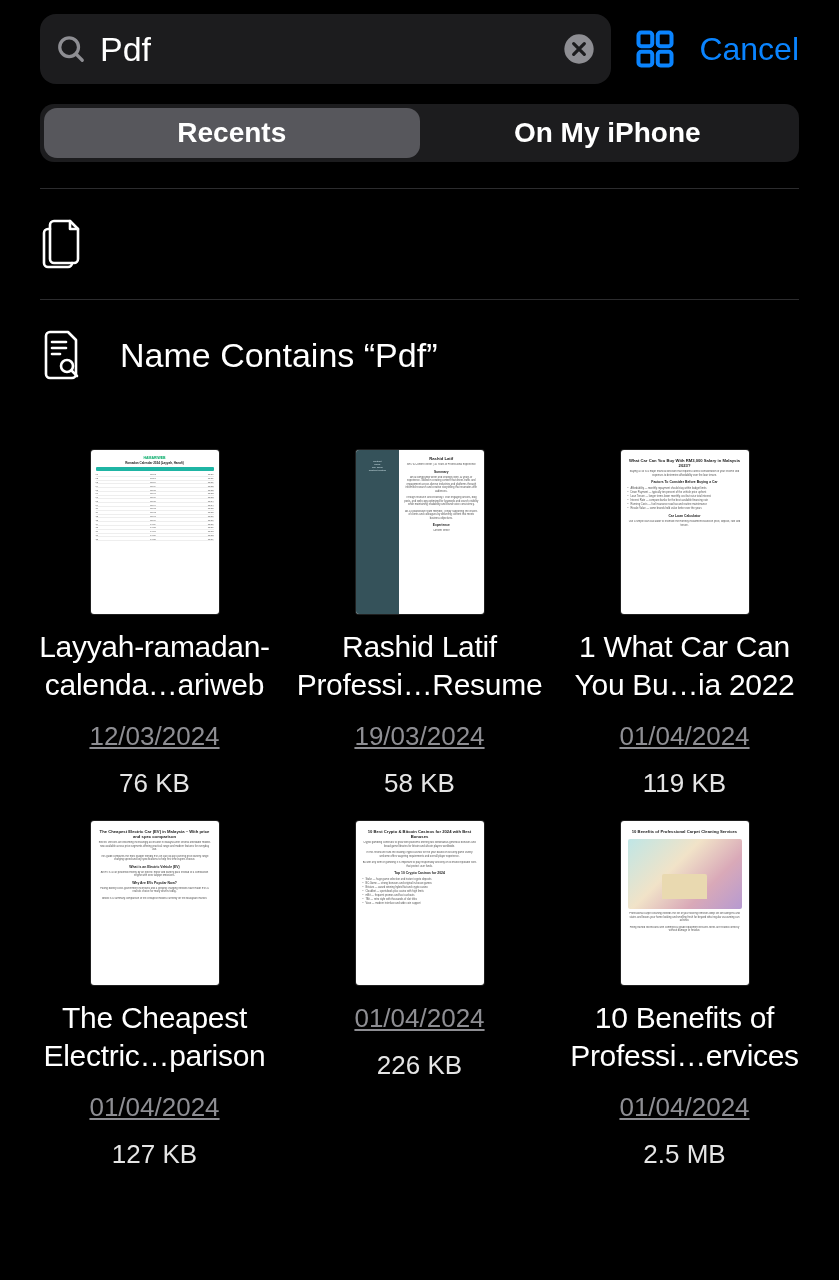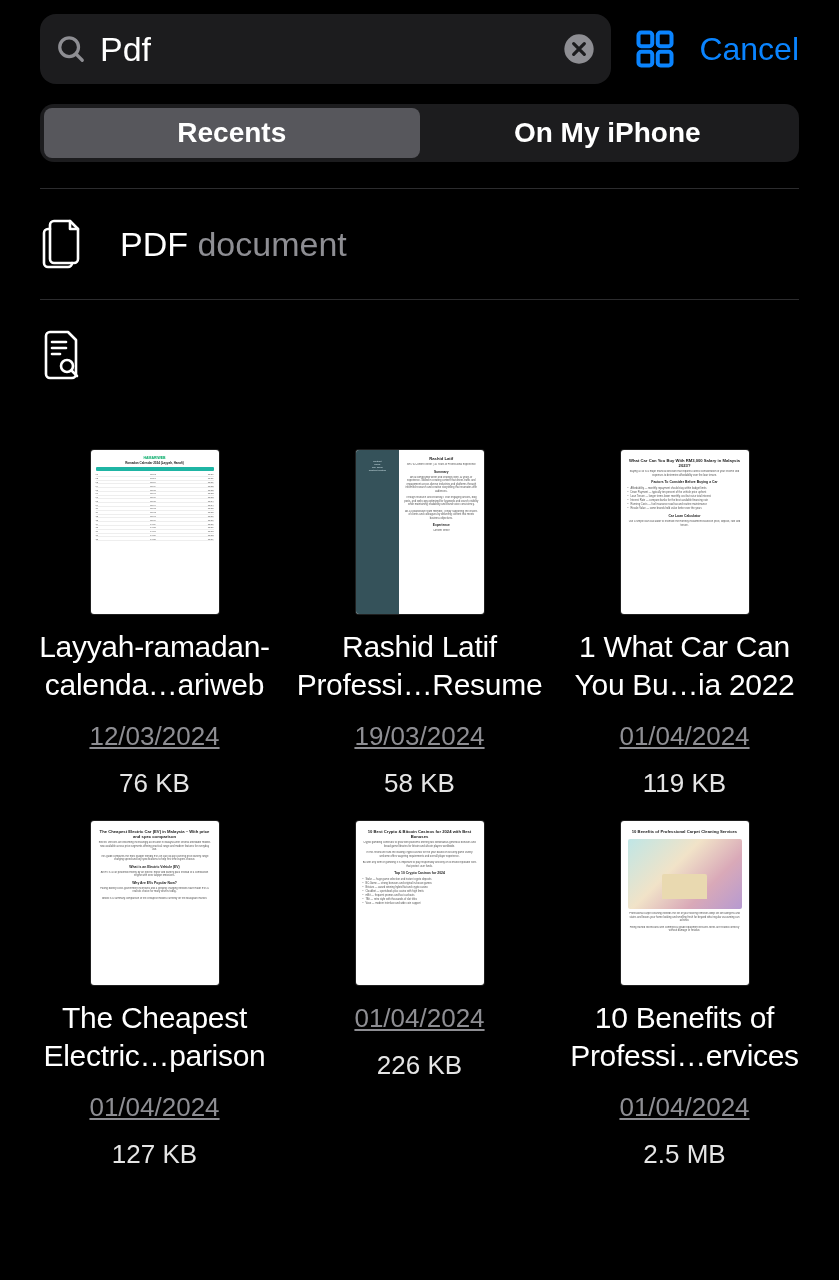--- a/index.html
+++ b/index.html
@@ -48,21 +48,21 @@
       height: 58px;
     }
     .seg-item {
       flex: 1;
       display: flex;
       align-items: center;
       justify-content: center;
       font-size: 28px;
       font-weight: 600;
       color: #fff;
-      border-radius: 8px;
+      border-radius: 13px;
     }
     .seg-item.active { background: #57575c; }
     .sugg-list { padding: 16px 40px 0 40px; }
     .sugg-item {
       display: flex;
       align-items: center;
       gap: 38px;
       padding: 30px 0;
       border-bottom: 1px solid #2c2c2e;
     }
@@ -170,34 +170,34 @@
 
 <div class="sugg-list">
   <div class="sugg-item">
     <span>
       <svg class="icon-svg" width="42" height="50" viewBox="0 0 42 50" fill="none" stroke="#fff" stroke-width="2.6" stroke-linejoin="round" stroke-linecap="round">
         <path d="M14 2 H30 L38 10 V40 a4 4 0 0 1 -4 4 H14 a4 4 0 0 1 -4 -4 V6 a4 4 0 0 1 4 -4 Z"></path>
         <path d="M30 2 V10 H38"></path>
         <path d="M10 10 H8 a4 4 0 0 0 -4 4 V44 a4 4 0 0 0 4 4 H28 a4 4 0 0 0 4 -4 V44"></path>
       </svg>
     </span>
-    <span class="sugg-text">
-      <span>PDF</span><span class="muted"> document</span>
-    </span>
   </div>
   <div class="sugg-item" style="border-bottom:none">
     <span>
       <svg class="icon-svg" width="42" height="50" viewBox="0 0 42 50" fill="none" stroke="#fff" stroke-width="2.6" stroke-linejoin="round" stroke-linecap="round">
         <path d="M10 2 H28 L36 10 V44 a4 4 0 0 1 -4 4 H10 a4 4 0 0 1 -4 -4 V6 a4 4 0 0 1 4 -4 Z"></path>
         <line x1="12" y1="12" x2="26" y2="12"></line>
         <line x1="12" y1="18" x2="26" y2="18"></line>
         <line x1="12" y1="24" x2="20" y2="24"></line>
         <circle cx="27" cy="36" r="6"></circle>
         <line x1="31.5" y1="40.5" x2="37" y2="46"></line>
       </svg>
+    </span>
+    <span class="sugg-text muted">
+      <span>Name Contains “</span><span style="color:#fff">Pdf</span><span>”</span>
     </span>
   </div>
 </div>
 
 <div class="grid">
 
   <div class="file">
     <div class="thumb thumb-table">
       <div class="brand">HAMARIWEB</div>
       <div class="tt">Ramadan Calendar 2024 (Layyah, Hanafi)</div>

